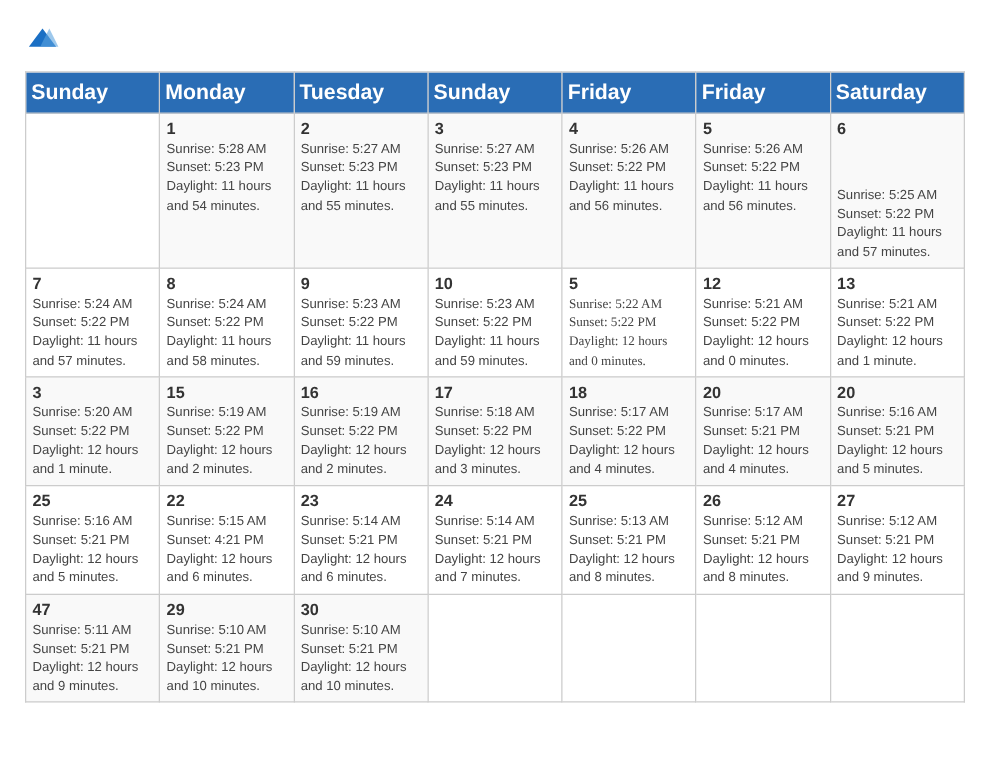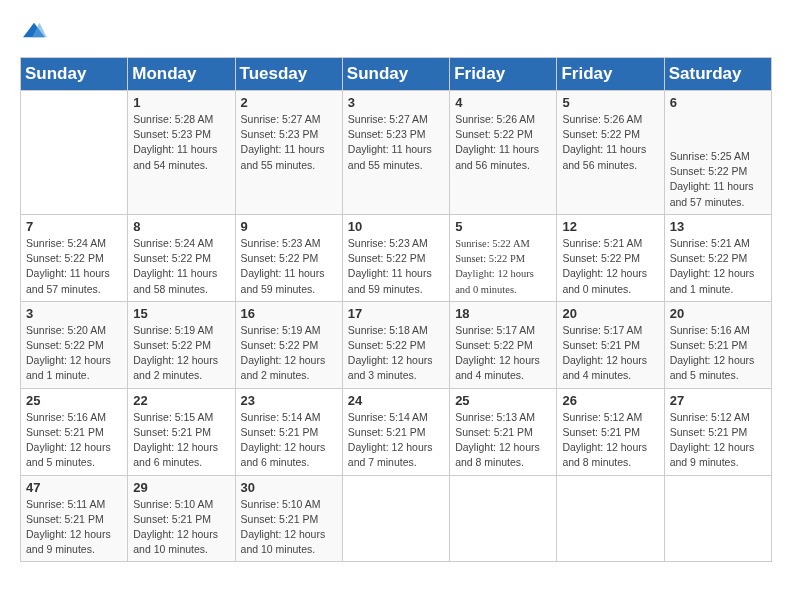--- a/index.html
+++ b/index.html
@@ -250,21 +250,21 @@
         <td>
           <span class="day-number">25</span>
           <div class="day-info" style="white-space: pre-line;">Sunrise: 5:16 AM
 Sunset: 5:21 PM
 Daylight: 12 hours
 and 5 minutes.</div>
         </td>
         <td>
           <span class="day-number">22</span>
           <div class="day-info" style="white-space: pre-line;">Sunrise: 5:15 AM
-Sunset: 5:21 PM
+Sunset: 4:21 PM
 Daylight: 12 hours
 and 6 minutes.</div>
         </td>
         <td>
           <span class="day-number">23</span>
           <div class="day-info" style="white-space: pre-line;">Sunrise: 5:14 AM
 Sunset: 5:21 PM
 Daylight: 12 hours
 and 6 minutes.</div>
         </td>

